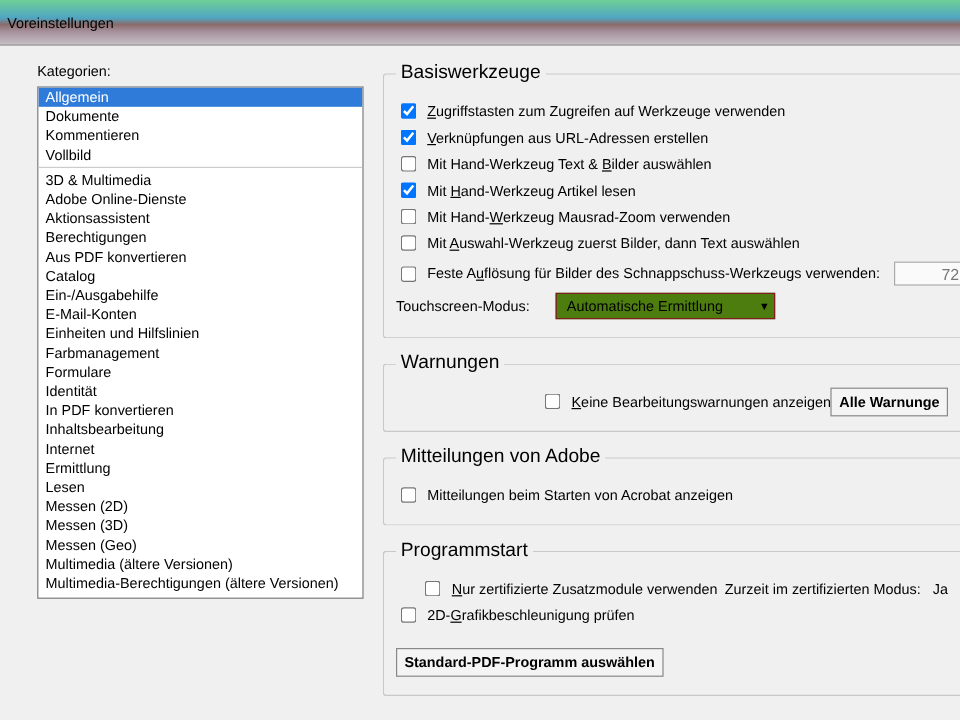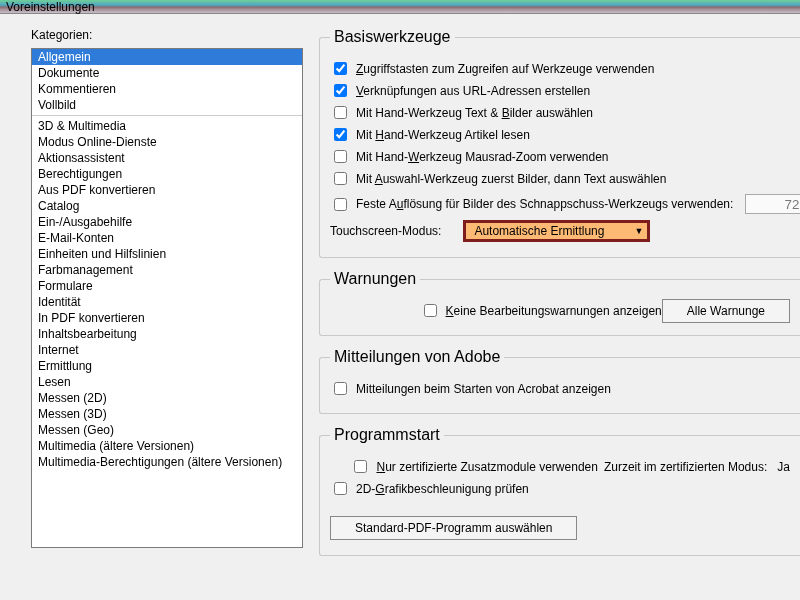--- a/index.html
+++ b/index.html
@@ -1,43 +1,43 @@
 <!DOCTYPE html>
 <html><head>
 <meta charset="utf-8">
 <style>
   * { box-sizing: border-box; }
   html, body { margin: 0; padding: 0; font-family: "Segoe UI", Tahoma, sans-serif; font-size: 12px; color: #000; }
   body { width: 800px; height: 600px; overflow: hidden; background: #f0f0f0; }
-  .titlebar { height: 14px; background: linear-gradient(180deg,#6fcf97 0%,#4fa6c2 40%,#8a6b6b 55%,#a48e99 70%,#c6bfc6 100%); display:flex; align-items:center; padding:0 6px; color:#000; border-bottom:1px solid #888;}
+  .titlebar { height: 38px; background: linear-gradient(180deg,#6fcf97 0%,#4fa6c2 40%,#8a6b6b 55%,#a48e99 70%,#c6bfc6 100%); display:flex; align-items:center; padding:0 6px; color:#000; border-bottom:1px solid #888;}
   .titlebar span { font-size:12px; }
   .content { display:flex; height: calc(600px - 22px); margin-left: 13px; }
   .left { width: 300px; padding: 14px 10px 14px 18px; }
   .cat-label { margin-bottom: 6px; display:block; }
-  .listbox { border:1px solid #7a7a7a; background:#fff; height: 500px; overflow-y:auto; position:relative; }
+  .listbox { border:1px solid #7a7a7a; background:#fff; height: 427px; overflow-y:auto; position:relative; }
   .listbox .item { padding: 1px 6px; white-space: nowrap; cursor:default; }
   .listbox .item.selected { background:#2f7bd9; color:#fff; }
   .listbox .sep { border-top:1px solid #ccc; margin:2px 0; }
   .listbox::-webkit-scrollbar { width:16px; }
   .listbox::-webkit-scrollbar-track { background:#efefef; border-left:1px solid #ccc;}
   .listbox::-webkit-scrollbar-thumb { background:#cfcfcf; border:1px solid #9a9a9a;}
   .right { flex:1; padding: 14px 0 0 6px; overflow:hidden; }
   fieldset { border:1px solid #c8c8c8; border-radius:3px; margin:0 0 12px 0; padding: 10px 10px 12px 10px; position:relative; }
   fieldset.noright { border-right:none; border-radius:3px 0 0 3px; margin-right:0; }
   legend { padding:0 4px; font-size:16px; }
   .row { display:flex; align-items:center; margin: 3px 0; gap:6px; }
   .chk { width:13px; height:13px; flex:0 0 13px; }
   .u { text-decoration: underline; }
   .numfield { width:58px; height:20px; border:1px solid #aaa; background:#fafafa; color:#777; text-align:right; padding:0 3px; }
   .spin { width:14px; height:20px; border:1px solid #aaa; border-left:none; background:#eee; display:flex; flex-direction:column; }
   .spin div { flex:1; font-size:7px; text-align:center; line-height:8px; color:#777; border-bottom:1px solid #ccc;}
   .spin div:last-child{border:none;}
-  .combo { display:inline-flex; align-items:center; border:3px solid #7f1d1d; background:#fdba74; height:22px; padding:0 4px 0 8px; gap:30px; }
+  .combo { display:inline-flex; align-items:center; border:1px solid #7f1d1d; background:#4d7c0f; height:22px; padding:0 4px 0 8px; gap:30px; }
   .combo .arrow { font-size:9px; }
-  .btn { border:1px solid #888; background:#f4f4f4; height:24px; padding: 0 24px; display:inline-flex; align-items:center; white-space:nowrap;}
+  .btn { border:1px solid #888; background:#f4f4f4; height:24px; padding: 0 6px; display:inline-flex; align-items:center; white-space:nowrap;font-weight:bold;}
   .pushright { display:flex; justify-content:flex-end; align-items:center; }
   .mt6{margin-top:6px;}
   .ml16{margin-left:16px;}
   .lab { white-space: nowrap; }
 </style>
 </head>
 <body>
 
 <div class="titlebar">
   <span>Voreinstellungen</span>
@@ -46,21 +46,21 @@
 <div class="content">
   <div class="left">
     <span class="cat-label">Kategorien:</span>
     <div class="listbox" id="catlist">
         <div class="item selected">Allgemein</div>
         <div class="item">Dokumente</div>
         <div class="item">Kommentieren</div>
         <div class="item">Vollbild</div>
         <div class="sep"></div>
         <div class="item">3D &amp; Multimedia</div>
-        <div class="item">Modus Online-Dienste</div>
+        <div class="item">Adobe Online-Dienste</div>
         <div class="item">Aktionsassistent</div>
         <div class="item">Berechtigungen</div>
         <div class="item">Aus PDF konvertieren</div>
         <div class="item">Catalog</div>
         <div class="item">Ein-/Ausgabehilfe</div>
         <div class="item">E-Mail-Konten</div>
         <div class="item">Einheiten und Hilfslinien</div>
         <div class="item">Farbmanagement</div>
         <div class="item">Formulare</div>
         <div class="item">Identität</div>

